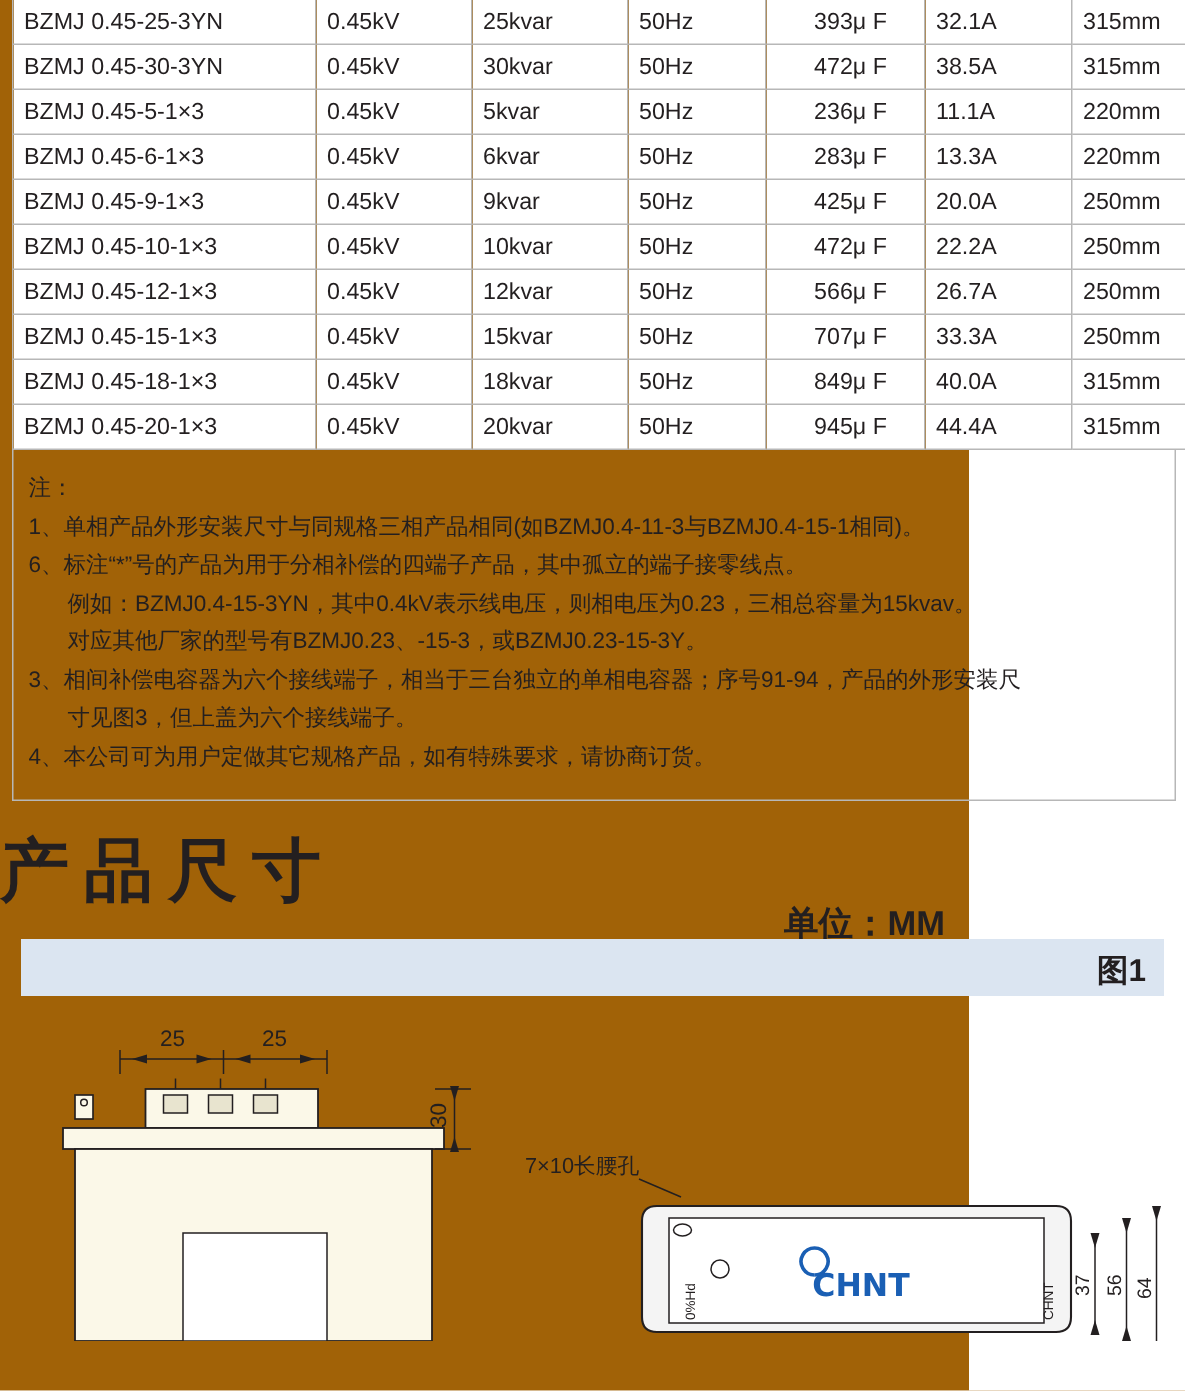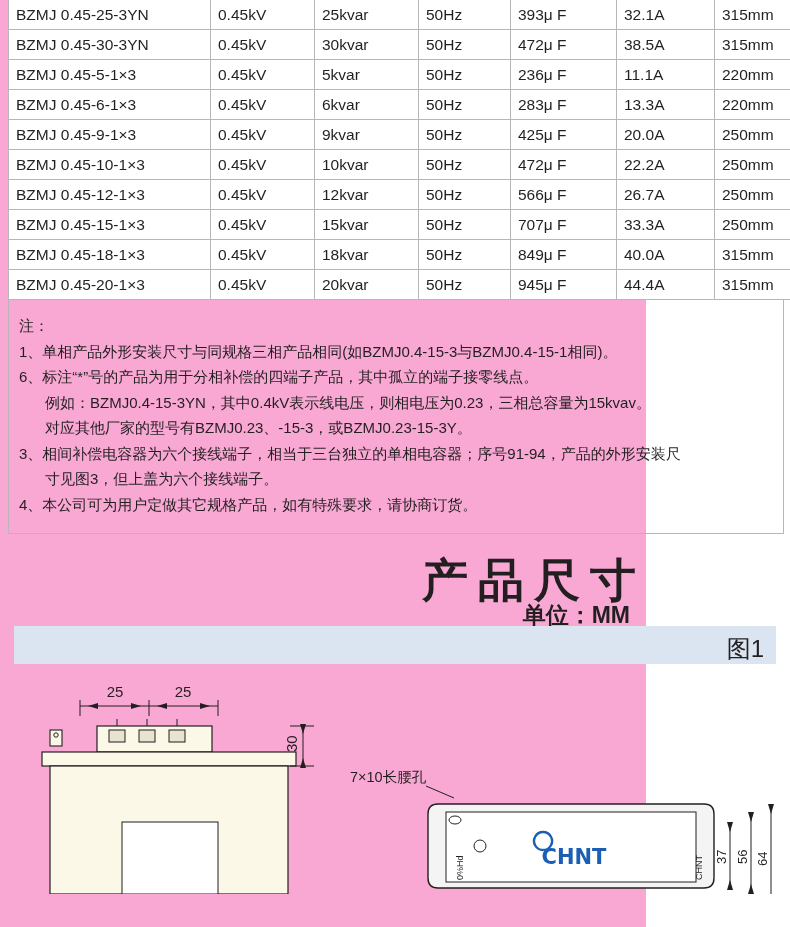--- a/index.html
+++ b/index.html
@@ -11,21 +11,21 @@
     width: 790px;
     height: 927px;
     overflow: hidden;
     font-family: "Liberation Sans", sans-serif;
     color: #231f20;
   }
   .page {
     position: relative;
     width: 646px;
     height: 927px;
-    background: #f9a8d4;
+    background: #a16207;
   }
 
   
   .spec-table {
     border-collapse: collapse;
     width: 774px;
     margin-left: 8px;
     table-layout: fixed;
   }
   .spec-table td {
@@ -39,21 +39,21 @@
     vertical-align: middle;
     background: #ffffff;
   }
   .spec-table tr:first-child td {
     border-top: none;
   }
   .spec-table td.c0 { width: 194px; }
   .spec-table td.c1 { width: 96px; }
   .spec-table td.c2 { width: 96px; }
   .spec-table td.c3 { width: 84px; }
-  .spec-table td.c4 { width: 98px; }
+  .spec-table td.c4 { width: 98px; text-align: center; }
   .spec-table td.c5 { width: 90px; }
   .spec-table td.c6 { width: 76px; }
 
   
   .notes {
     margin: 0;
     padding: 13px 10px 10px 10px;
     border-left: 1px solid #b7b7b7;
     border-right: 1px solid #b7b7b7;
     border-bottom: 1px solid #b7b7b7;
@@ -75,21 +75,21 @@
   
   .section-title-wrap {
     height: 92px;
     position: relative;
   }
   .section-title {
     position: absolute;
     left: 0;
     right: 0;
     top: 16px;
-    text-align: right;
+    text-align: left;
     font-size: 46px;
     letter-spacing: 10px;
     font-weight: bold;
     color: #231f20;
     font-family: Liberation Sans, sans-serif;
   }
   .unit-line {
     position: absolute;
     right: 16px;
     top: 66px;
@@ -103,22 +103,23 @@
     margin-left: 14px;
     width: 762px;
     height: 38px;
     background: #dbe5f1;
     position: relative;
   }
   .fig-bar-label {
     position: absolute;
     right: 12px;
     top: 7px;
-    font-size: 24px;
-    color: #231f20;
+    font-size: 21px;
+    color: #231f20;
+    font-weight: bold;
   }
 
   
   .drawing {
     position: relative;
     margin-left: 14px;
     width: 762px;
     height: 230px;
     overflow: hidden;
   }
@@ -219,21 +220,21 @@
           <td class="c3">50Hz</td>
           <td class="c4">945μ F</td>
           <td class="c5">44.4A</td>
           <td class="c6">315mm</td>
         </tr>
       </tbody>
   </table>
 
   <div class="notes">
     <div class="note-line">注：</div>
-    <div class="note-line">1、单相产品外形安装尺寸与同规格三相产品相同(如BZMJ0.4-15-3与BZMJ0.4-15-1相同)。</div>
+    <div class="note-line">1、单相产品外形安装尺寸与同规格三相产品相同(如BZMJ0.4-11-3与BZMJ0.4-15-1相同)。</div>
     <div class="note-line">6、标注“*”号的产品为用于分相补偿的四端子产品，其中孤立的端子接零线点。</div>
     <div class="note-line note-indent">例如：BZMJ0.4-15-3YN，其中0.4kV表示线电压，则相电压为0.23，三相总容量为15kvav。</div>
     <div class="note-line note-indent">对应其他厂家的型号有BZMJ0.23、-15-3，或BZMJ0.23-15-3Y。</div>
     <div class="note-line">3、相间补偿电容器为六个接线端子，相当于三台独立的单相电容器；序号91-94，产品的外形安装尺</div>
     <div class="note-line note-indent">寸见图3，但上盖为六个接线端子。</div>
     <div class="note-line">4、本公司可为用户定做其它规格产品，如有特殊要求，请协商订货。</div>
   </div>
 
   <div class="section-title-wrap">
     <div class="section-title">产品尺寸</div>

